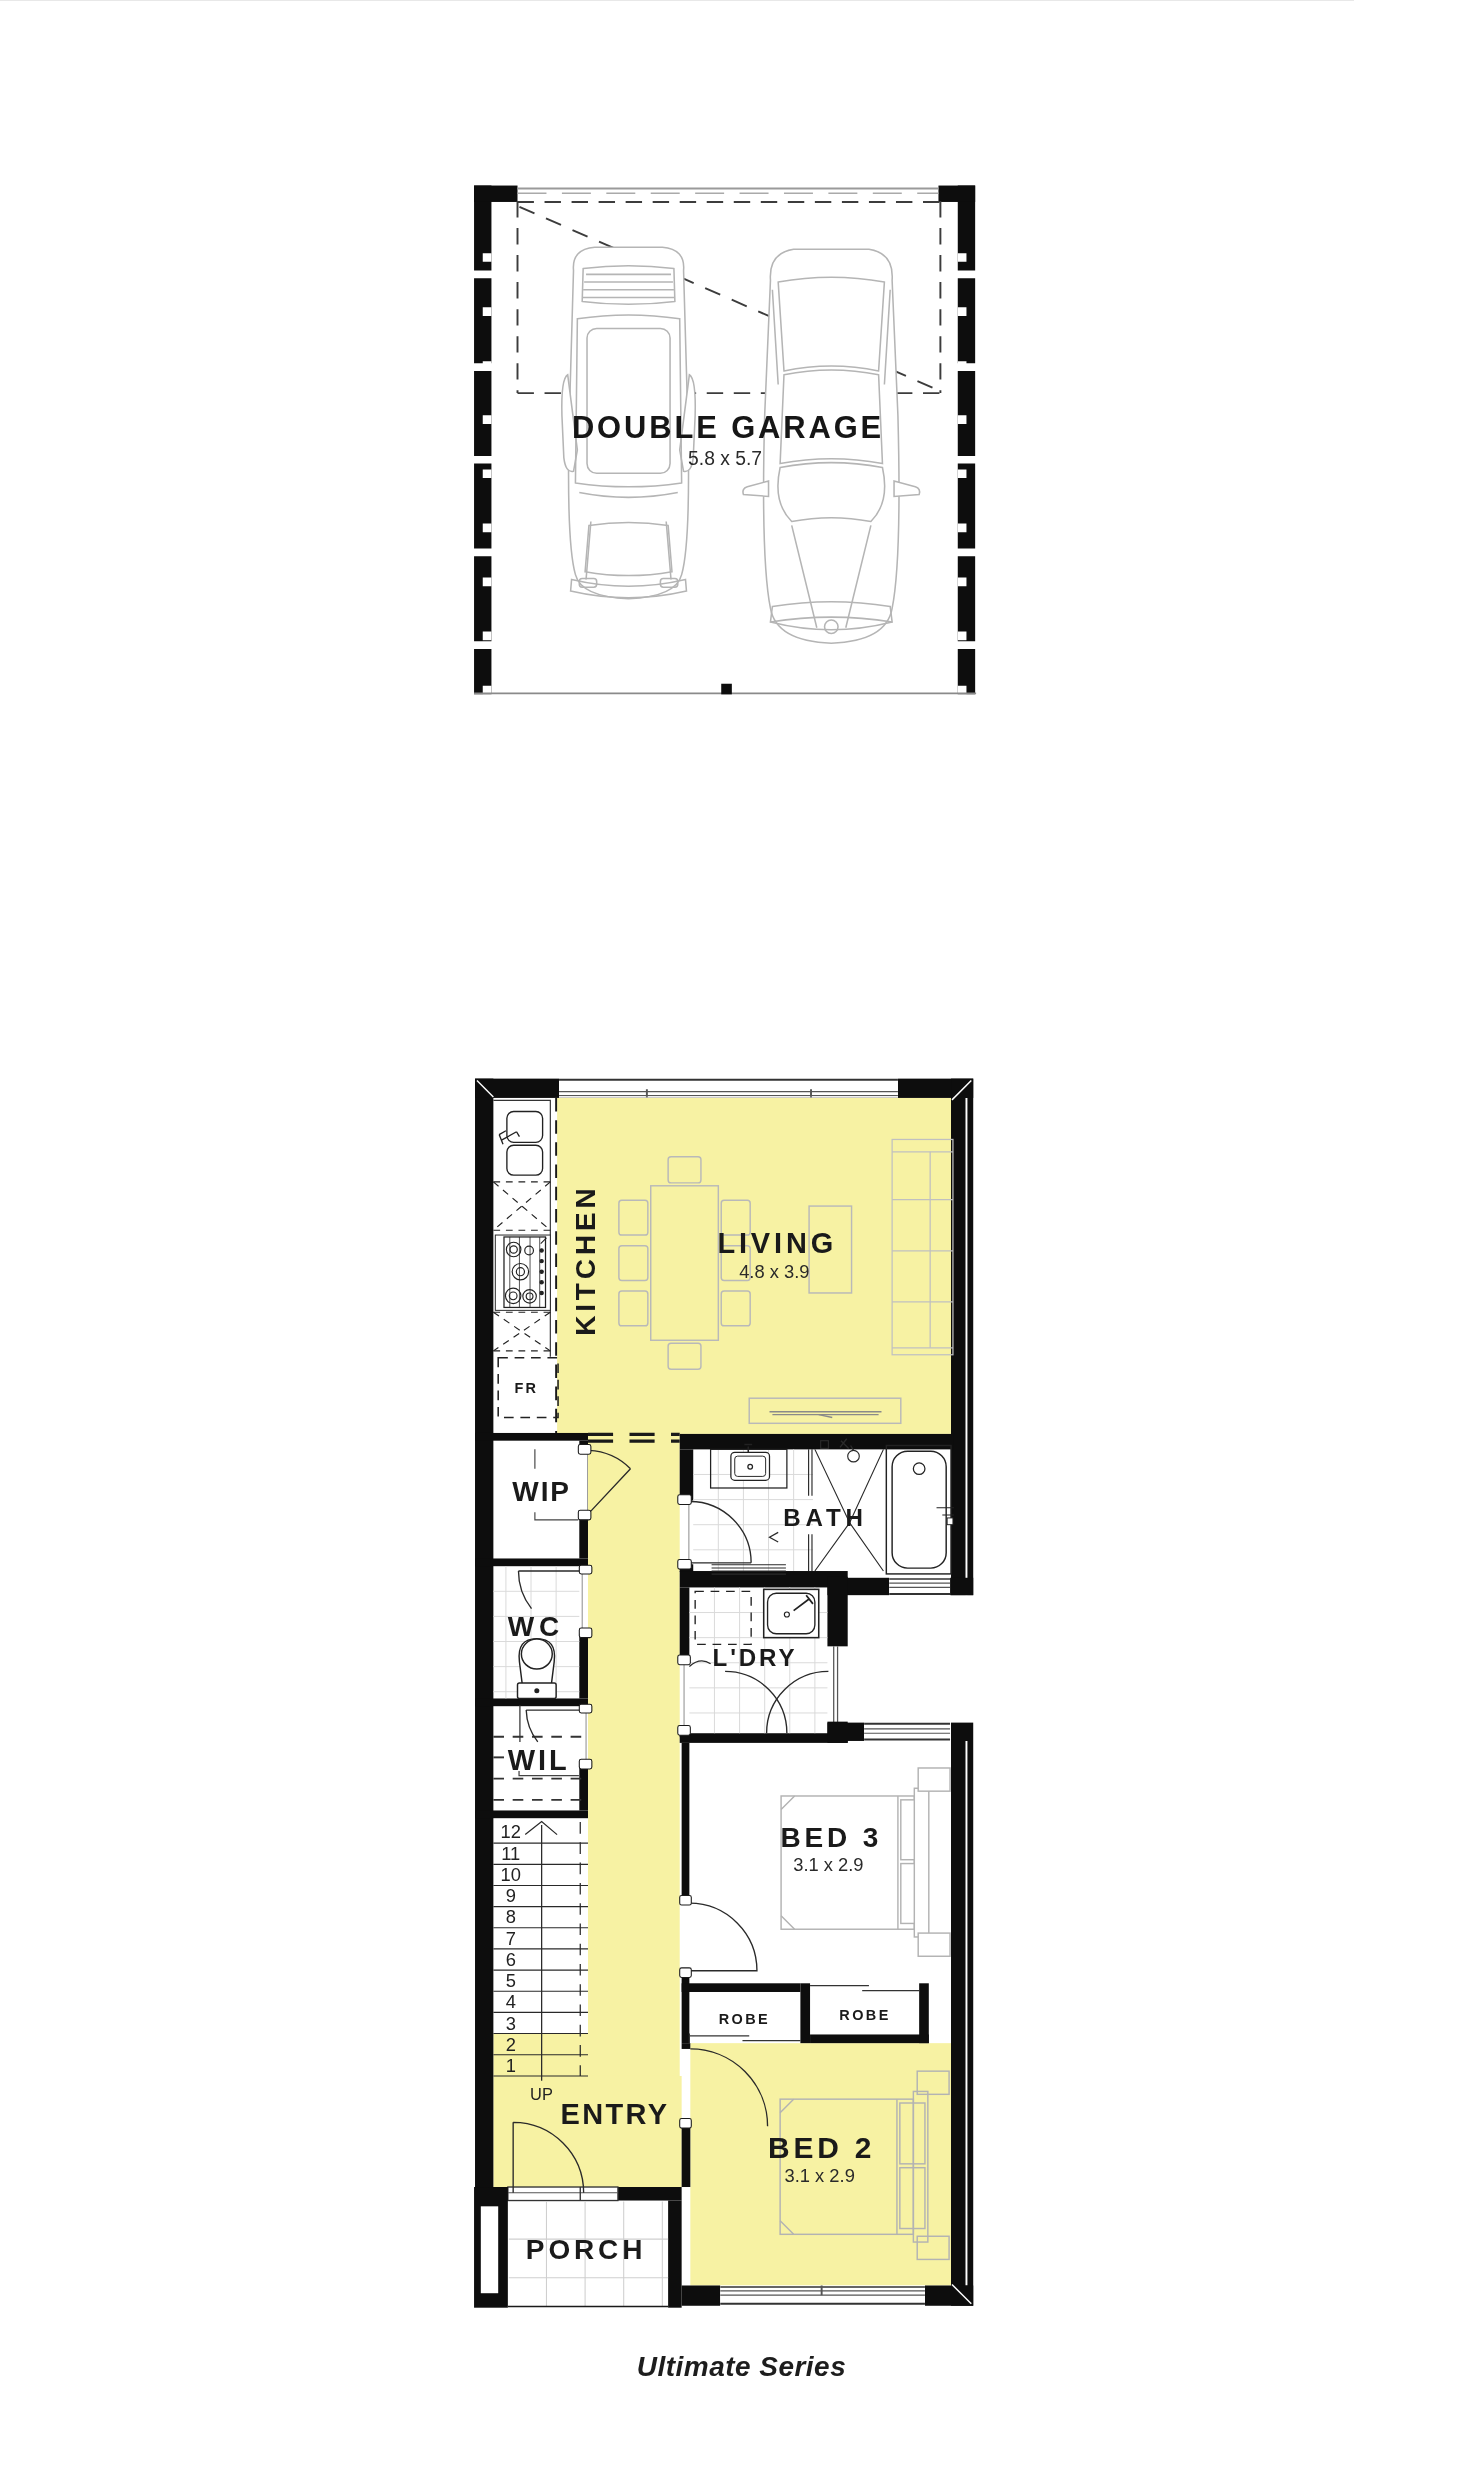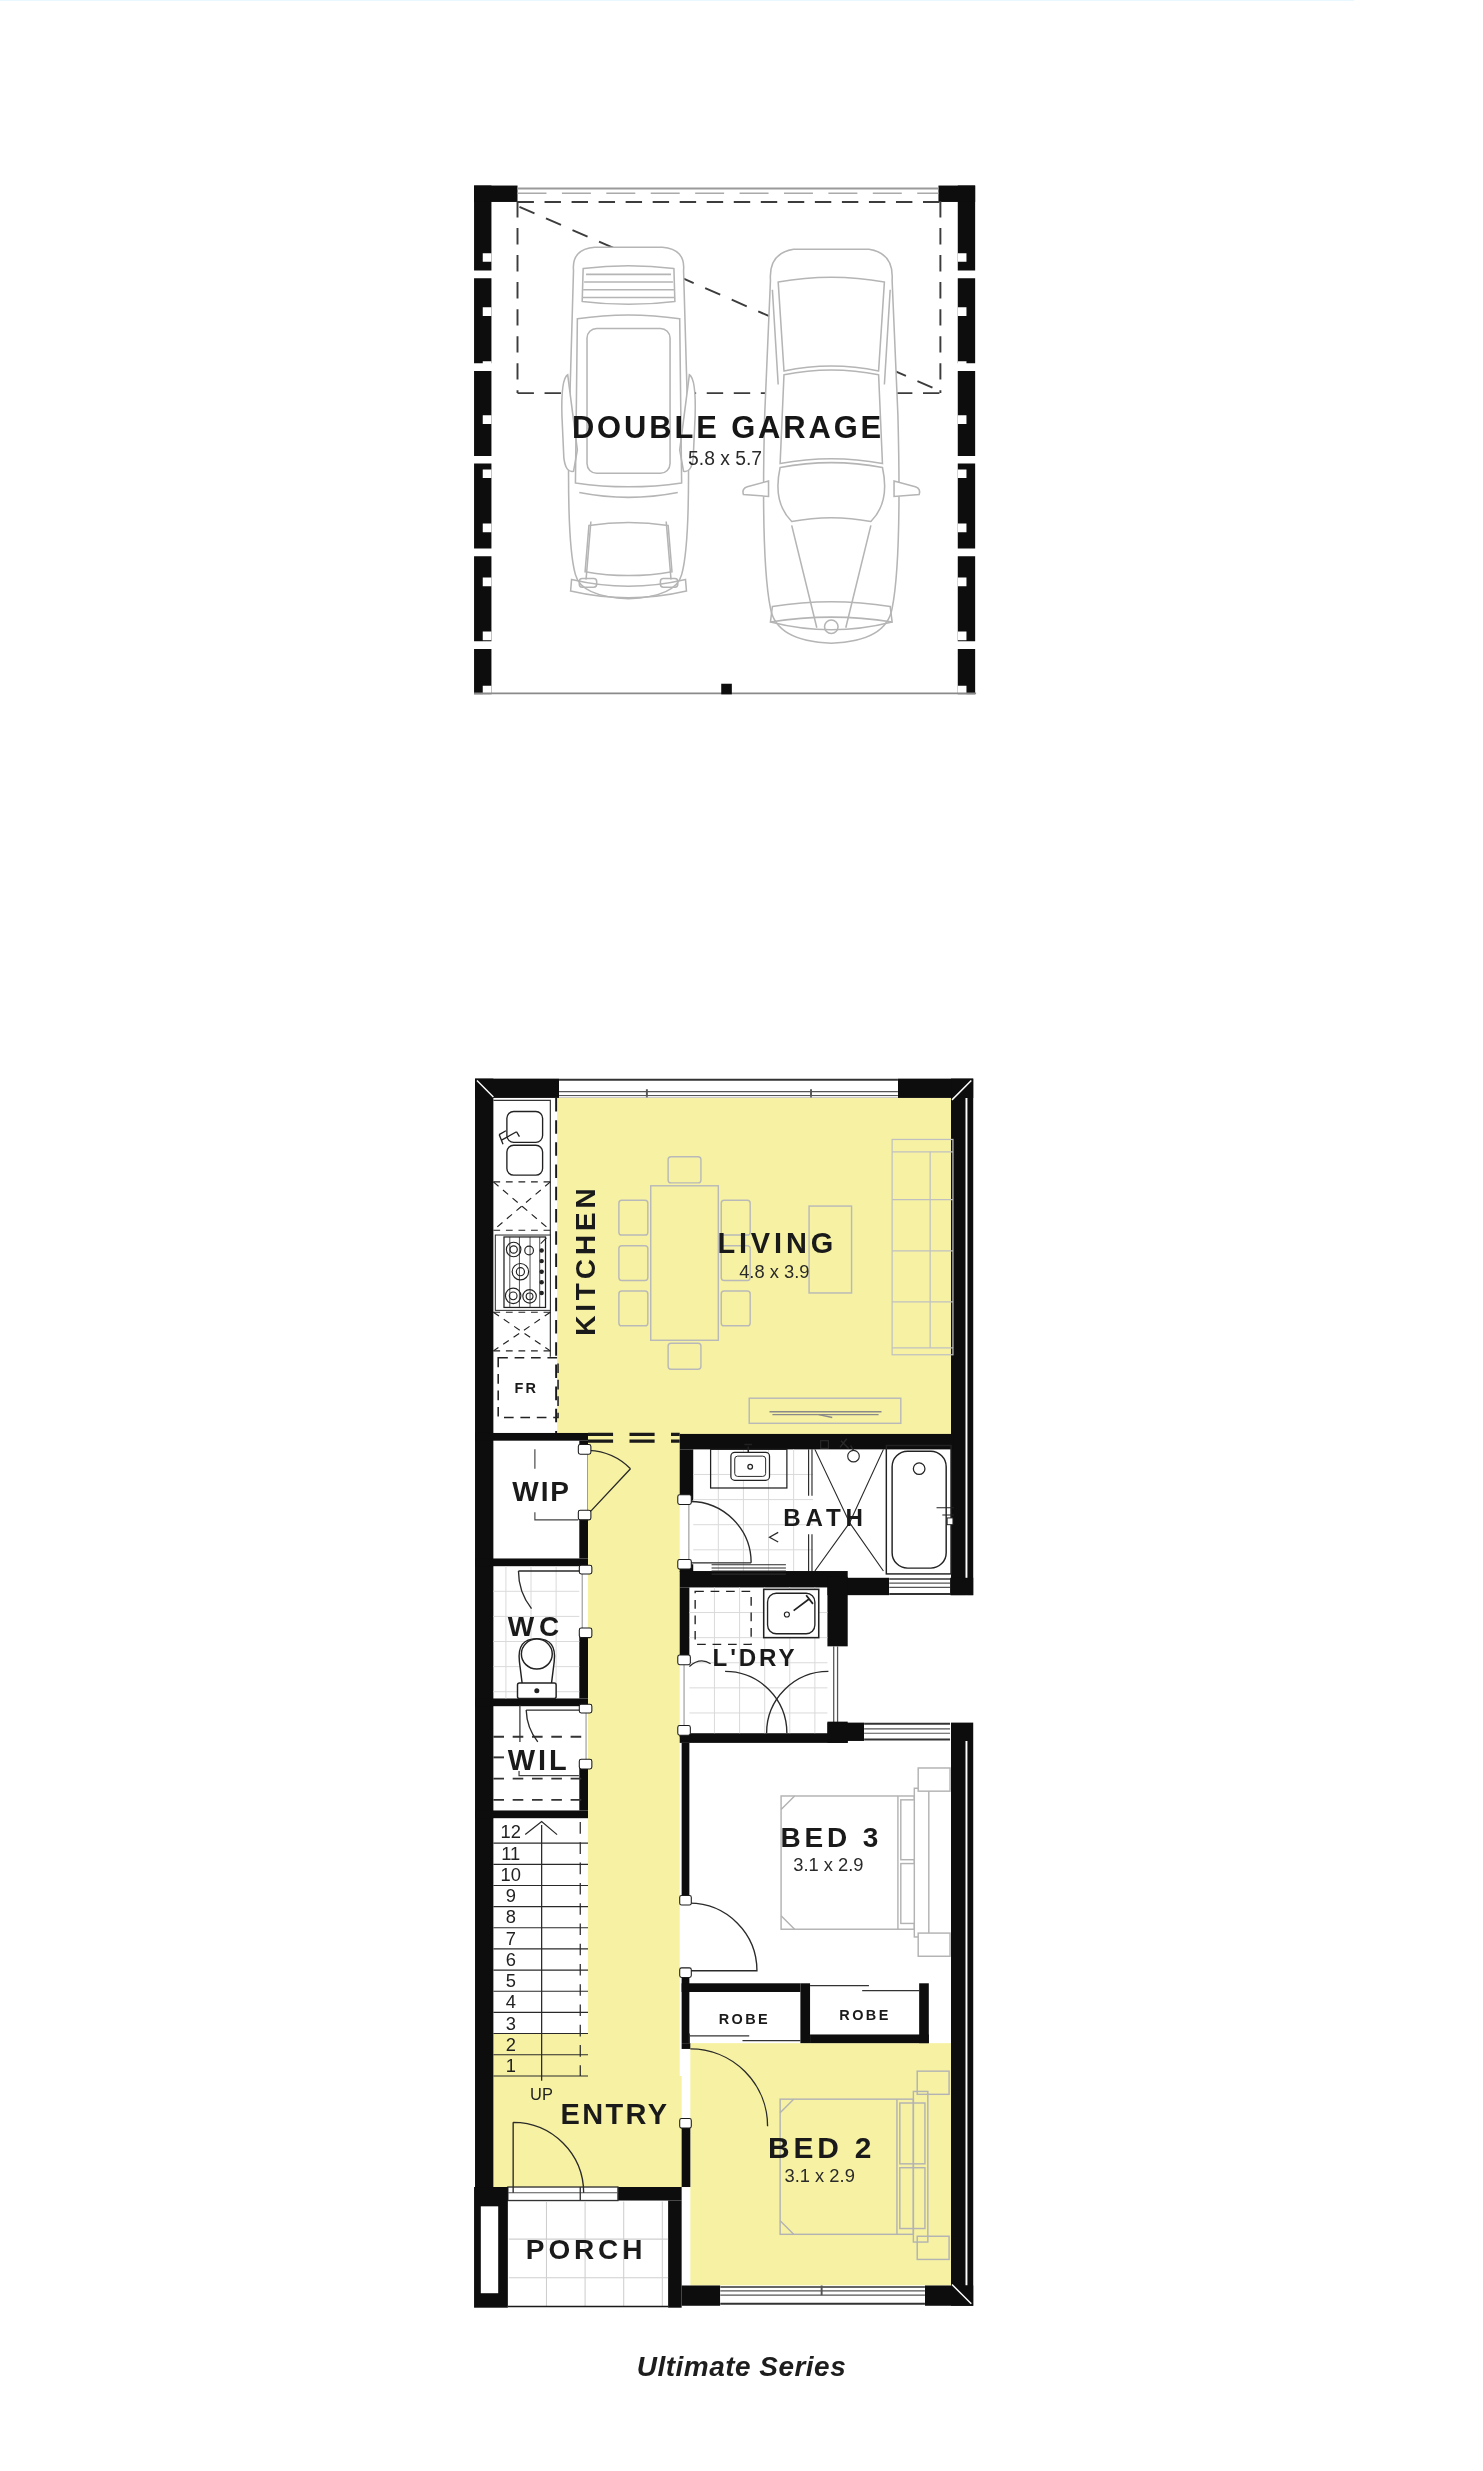--- a/index.html
+++ b/index.html
@@ -1,16 +1,16 @@
 <!DOCTYPE html>
 <html><head>
 <meta charset="utf-8">
 <style>
   html,body{margin:0;padding:0;background:#ffffff;}
-  .page{position:relative;width:1354px;height:2472px;background:#7dd3fc;overflow:hidden;
+  .page{position:relative;width:1354px;height:2472px;background:#737373;overflow:hidden;
         font-family:"Liberation Sans", sans-serif;}
   svg{position:absolute;left:0;top:0;}
   text{font-family:"Liberation Sans", sans-serif;}
 </style>
 </head>
 <body>
 <div class="page">
 <svg width="1483" height="2472" viewBox="0 0 1536 2560">
 
   <rect x="0" y="0" width="1536" height="2560" fill="#ffffff"></rect>

